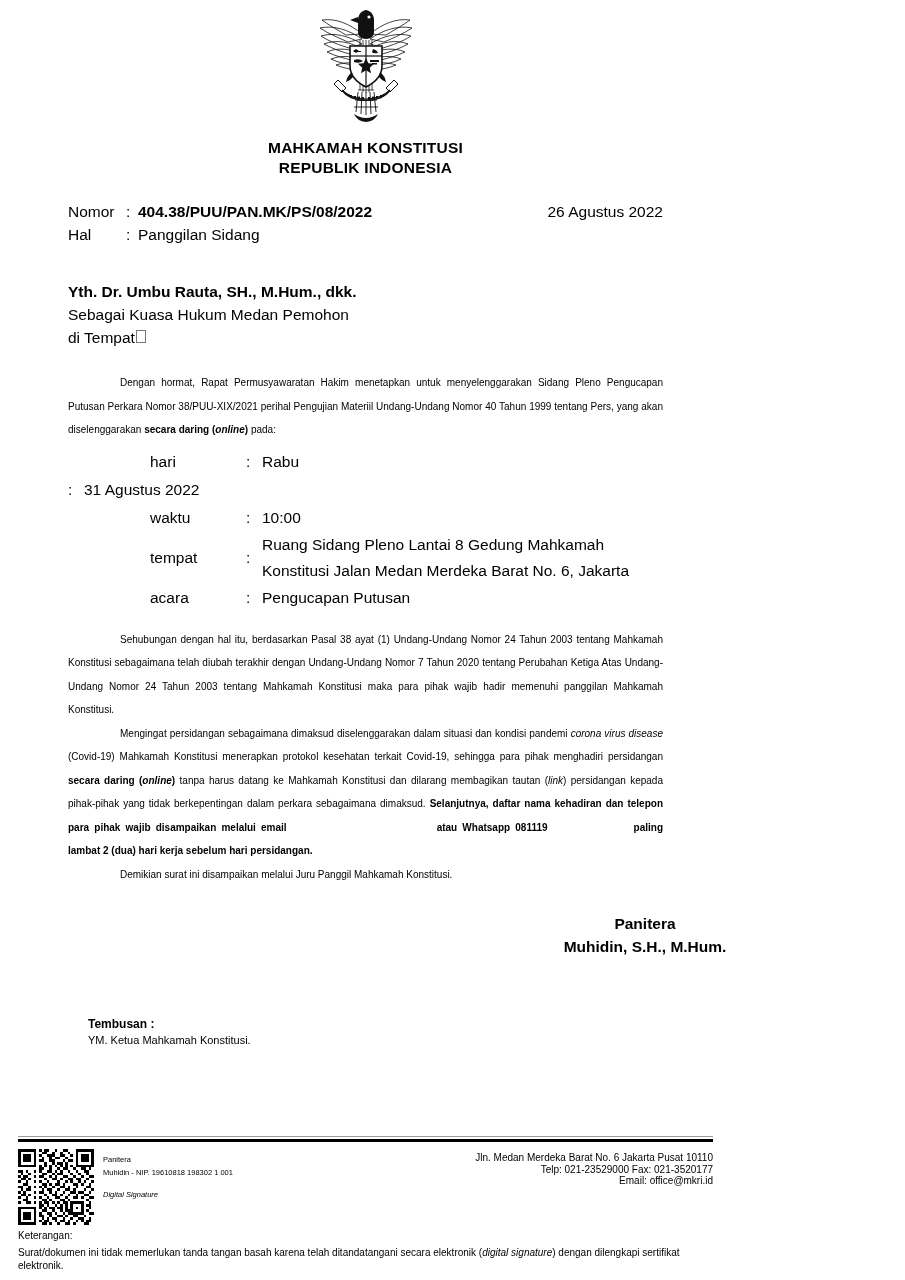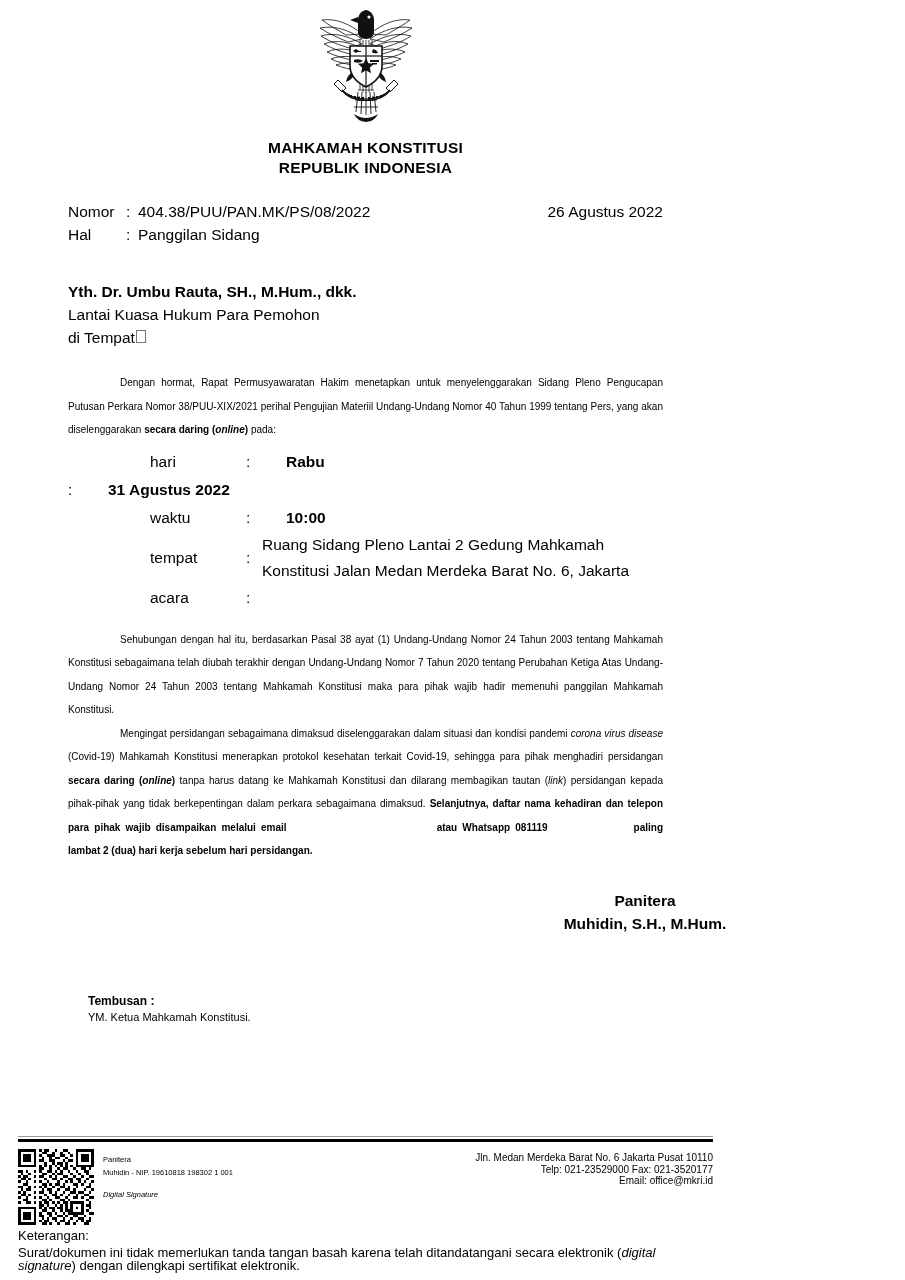--- a/index.html
+++ b/index.html
@@ -49,21 +49,21 @@
     position: relative;
     font-size: 15.5px;
     line-height: 23px;
   }
   .meta-row {
     display: flex;
     align-items: flex-start;
   }
   .meta-label { width: 58px; flex: none; }
   .meta-colon { width: 12px; flex: none; }
-  .meta-value.bold { font-weight: normal; }
+  .meta-value.bold { font-weight: bold; }
   .meta-date {
     position: absolute;
     right: 0;
     top: 0;
     font-size: 15.5px;
   }
 
   
   .addressee {
     margin: 34px 68px 0 68px;
@@ -117,21 +117,21 @@
   }
   .d-colon {
     width: 16px;
     flex: none;
     line-height: 28px;
   }
   .d-val {
     flex: 1;
     line-height: 28px;
   }
-  .d-val.bold { font-weight: bold; margin-left: 24px; }
+  .d-val.bold { font-weight: normal; }
   .detail-row.two-line .d-key,
   .detail-row.two-line .d-colon { line-height: 52px; }
   .detail-row.two-line .d-val { line-height: 26px; padding-top: 0px; }
 
   
   .signature {
     margin: 26px 68px 0 0;
     text-align: center;
     font-weight: bold;
     font-size: 15.5px;
@@ -193,21 +193,21 @@
     margin-top: 9px;
   }
   .addr-block {
     text-align: right;
     font-size: 10px;
     line-height: 11.5px;
     padding-top: 3px;
   }
   .keterangan {
     margin-top: 4px;
-    font-size: 13px;
+    font-size: 10px;
     line-height: 13px;
   }
   .keterangan .k-title { margin-bottom: 4px; }
 </style>
 </head>
 <body>
 
 <div class="page">
 
   <div class="letterhead">
@@ -296,21 +296,21 @@
     </div>
     <div class="meta-row">
       <span class="meta-label">Hal</span>
       <span class="meta-colon">:</span>
       <span class="meta-value">Panggilan Sidang</span>
     </div>
   </div>
 
   <div class="addressee">
     <div class="line1">Yth. Dr. Umbu Rauta, SH., M.Hum., dkk.</div>
-    <div>Lantai Kuasa Hukum Para Pemohon</div>
+    <div>Sebagai Kuasa Hukum Medan Pemohon</div>
     <div>
       <span>di Tempat</span><span class="tofu"></span>
     </div>
   </div>
 
   <div class="body-text">
     <p class="para first"><span>Dengan hormat, Rapat Permusyawaratan Hakim menetapkan untuk menyelenggarakan Sidang Pleno Pengucapan Putusan Perkara Nomor 38/PUU-XIX/2021 perihal Pengujian Materiil Undang-Undang Nomor 40 Tahun 1999 tentang Pers, yang akan diselenggarakan </span><span class="b">secara daring (</span><span class="bi">online</span><span class="b">)</span><span> pada:</span></p>
   </div>
 
   <div class="details">
@@ -324,33 +324,35 @@
       <span class="d-val bold">31 Agustus 2022</span>
     </div>
     <div class="detail-row">
       <span class="d-key">waktu</span>
       <span class="d-colon">:</span>
       <span class="d-val bold">10:00</span>
     </div>
     <div class="detail-row two-line">
       <span class="d-key">tempat</span>
       <span class="d-colon">:</span>
-      <span class="d-val" style="max-width:470px;">Ruang Sidang Pleno Lantai 2 Gedung Mahkamah Konstitusi Jalan Medan Merdeka Barat No. 6, Jakarta</span>
+      <span class="d-val" style="max-width:470px;">Ruang Sidang Pleno Lantai 8 Gedung Mahkamah Konstitusi Jalan Medan Merdeka Barat No. 6, Jakarta</span>
     </div>
     <div class="detail-row">
       <span class="d-key">acara</span>
       <span class="d-colon">:</span>
+      <span class="d-val bold">Pengucapan Putusan</span>
     </div>
   </div>
 
   <div class="body-text" style="margin-top:16px;">
     <p class="para">Sehubungan dengan hal itu, berdasarkan Pasal 38 ayat (1) Undang-Undang Nomor 24 Tahun 2003 tentang Mahkamah Konstitusi sebagaimana telah diubah terakhir dengan Undang-Undang Nomor 7 Tahun 2020 tentang Perubahan Ketiga Atas Undang-Undang Nomor 24 Tahun 2003 tentang Mahkamah Konstitusi maka para pihak wajib hadir memenuhi panggilan Mahkamah Konstitusi.</p>
 
     <p class="para"><span>Mengingat persidangan sebagaimana dimaksud diselenggarakan dalam situasi dan kondisi pandemi </span><span class="i">corona virus disease</span><span> (Covid-19) Mahkamah Konstitusi menerapkan protokol kesehatan terkait Covid-19, sehingga para pihak menghadiri persidangan </span><span class="b">secara daring (</span><span class="bi">online</span><span class="b">)</span><span> tanpa harus datang ke Mahkamah Konstitusi dan dilarang membagikan tautan (</span><span class="i">link</span><span>) persidangan kepada pihak-pihak yang tidak berkepentingan dalam perkara sebagaimana dimaksud. </span><span class="b">Selanjutnya, daftar nama kehadiran dan telepon para pihak wajib disampaikan melalui email</span><span class="redact" style="width:150px;">&nbsp;</span><span class="b">atau Whatsapp 081119</span><span class="redact" style="width:86px;">&nbsp;</span><span class="b">paling lambat 2 (dua) hari kerja sebelum hari persidangan.</span></p>
 
+    <p class="para">Demikian surat ini disampaikan melalui Juru Panggil Mahkamah Konstitusi.</p>
   </div>
 
   <div class="signature">
     <div>Panitera</div>
     <div>Muhidin, S.H., M.Hum.</div>
   </div>
 
   <div class="tembusan">
     <div class="t-title">Tembusan :</div>
     <div>YM. Ketua Mahkamah Konstitusi.</div>

